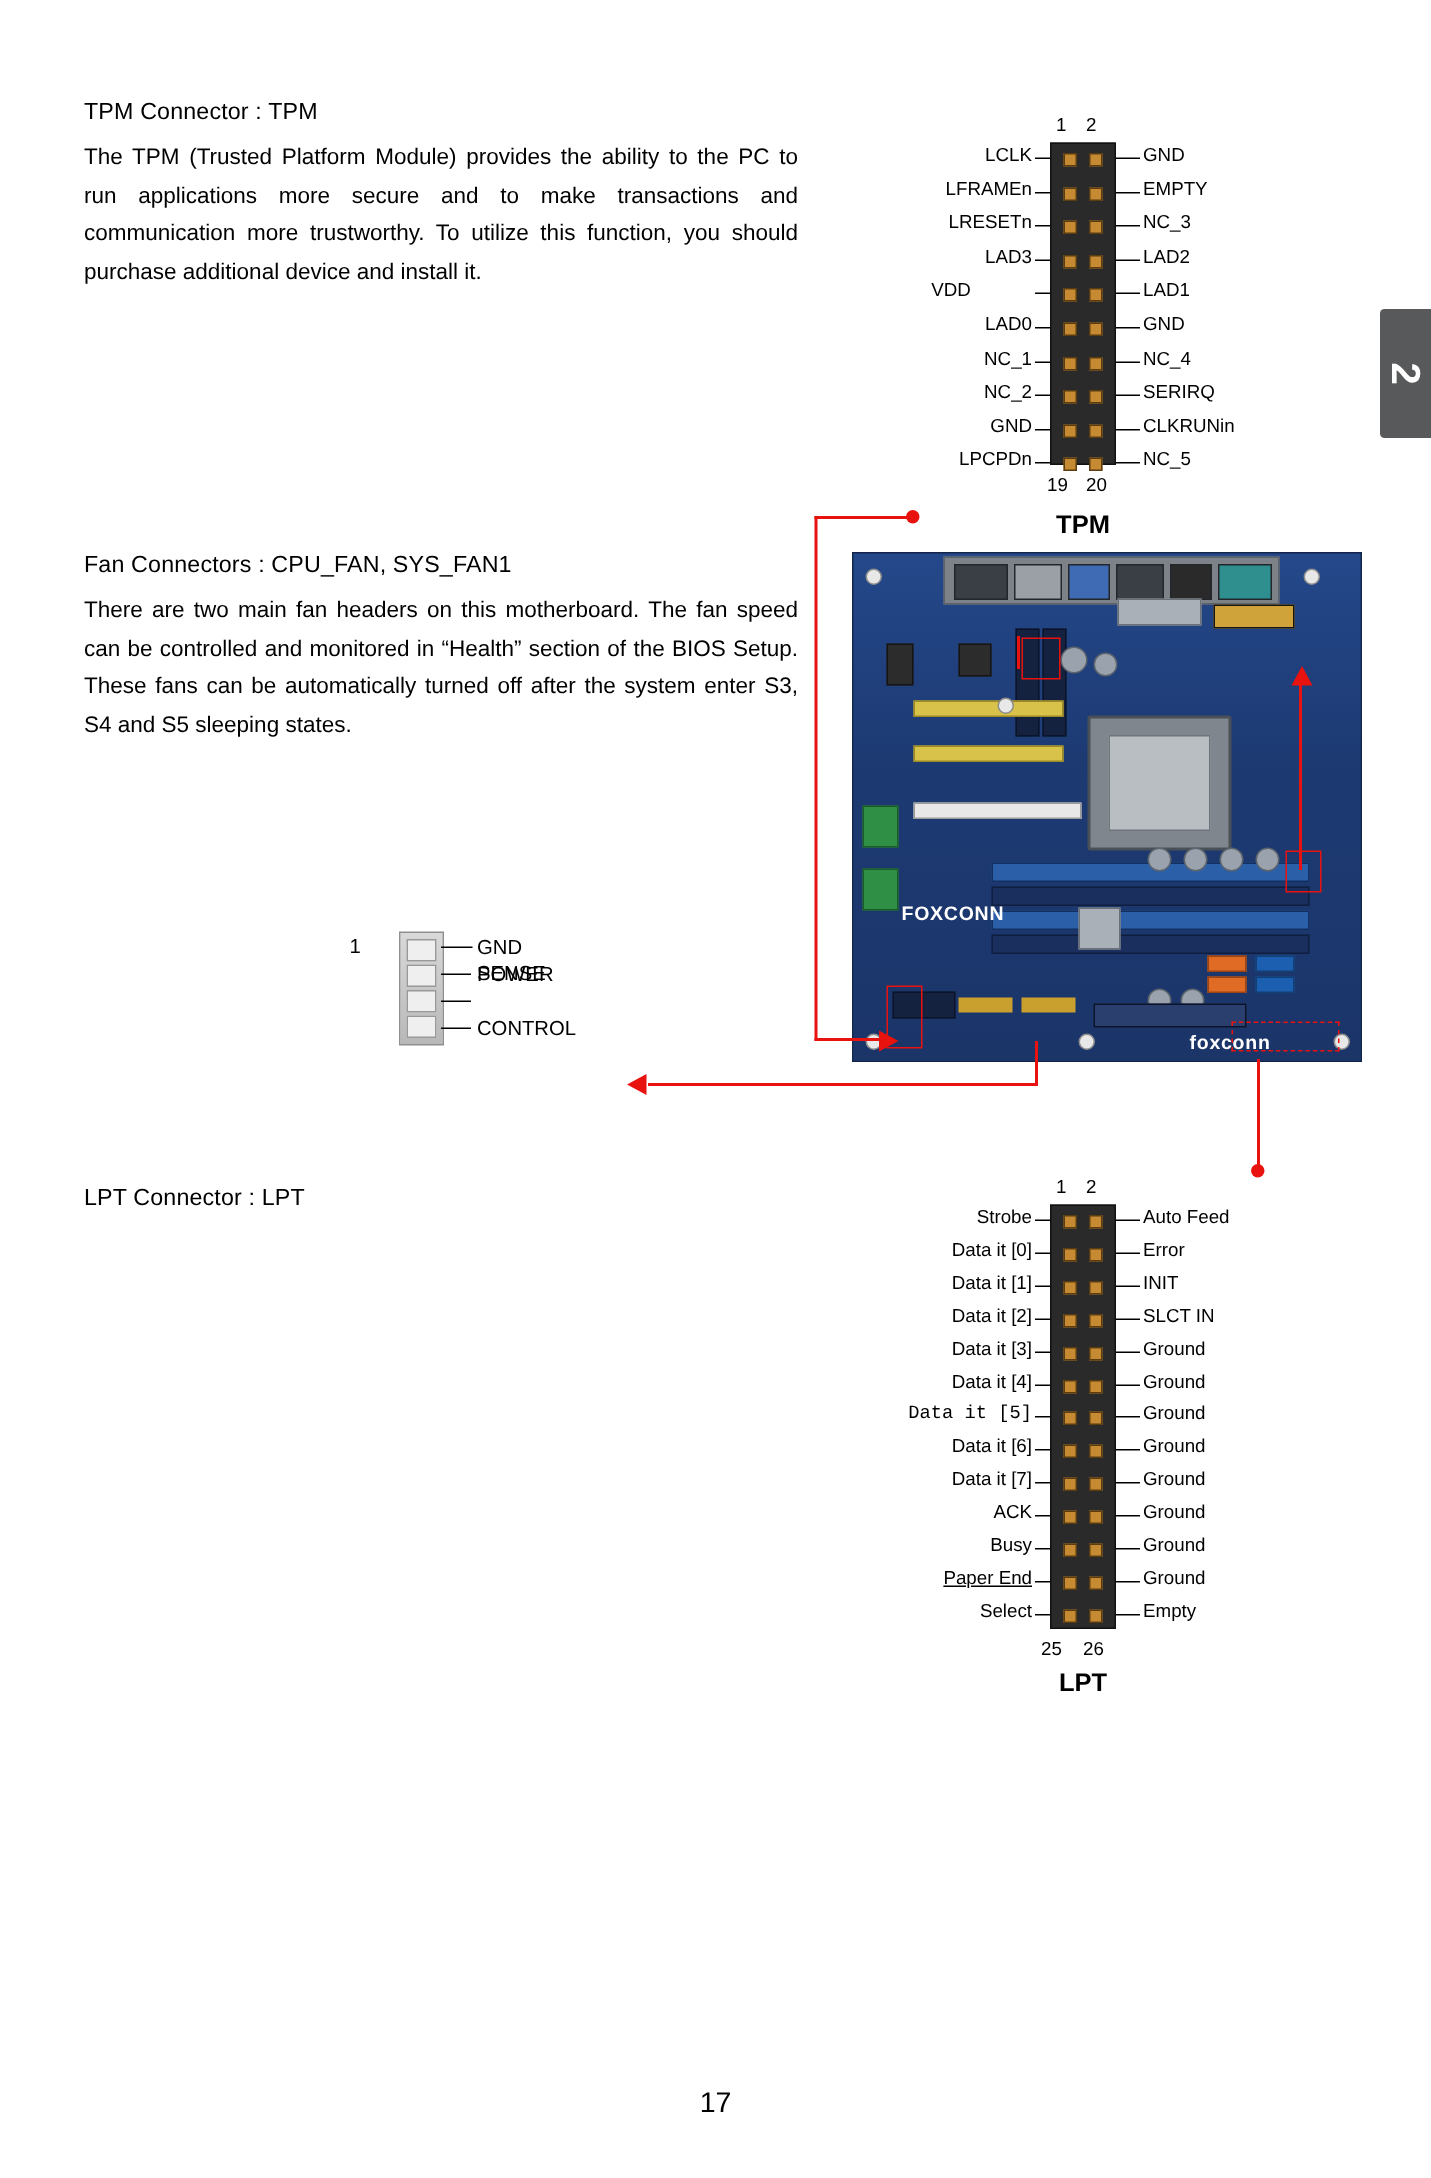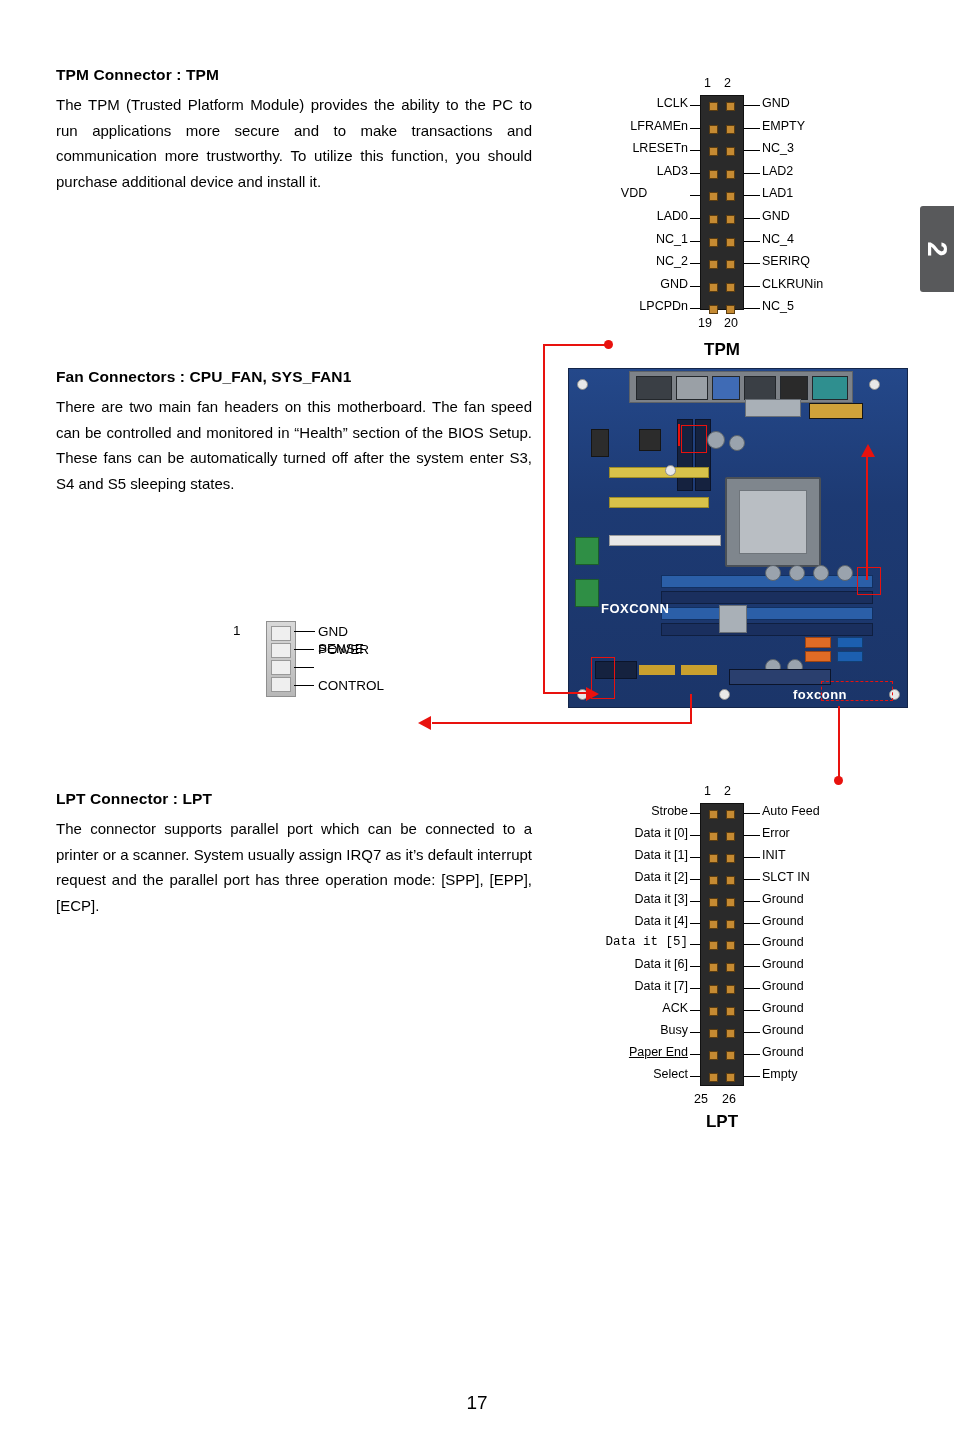--- a/index.html
+++ b/index.html
@@ -5,21 +5,21 @@
   html,body{margin:0;padding:0;}
   body{
     width:954px;height:1452px;background:#ffffff;
     font-family:"Liberation Sans", sans-serif;
     color:#000;position:relative;overflow:hidden;
   }
   .page{position:absolute;inset:0;}
 
   
   .sec-title{
-    position:absolute;font-size:15.5px;font-weight:bold;letter-spacing:0.1px;
+    position:absolute;font-size:15.5px;font-weight:normal;letter-spacing:0.1px;
   }
   .sec-body{
     position:absolute;font-size:15px;line-height:25.5px;text-align:justify;
     text-justify:inter-word;
   }
 
   
   .chapter-tab{
     position:absolute;right:0;top:206px;width:34px;height:86px;
     background:#58595b;color:#fff;border-radius:3px 0 0 3px;
@@ -108,21 +108,20 @@
     <span>2</span>
   </div>
 
   <div class="sec-title" style="left:56px;top:66px;">TPM Connector : TPM</div>
   <div class="sec-body" style="left:56px;top:92px;width:476px;">The TPM (Trusted Platform Module) provides the ability to the PC to run applications more secure and to make transactions and communication more trustworthy. To utilize this function, you should purchase additional device and install it.</div>
 
   <div class="sec-title" style="left:56px;top:368px;">Fan Connectors : CPU_FAN, SYS_FAN1</div>
   <div class="sec-body" style="left:56px;top:394px;width:476px;">There are two main fan headers on this motherboard. The fan speed can be controlled and monitored in “Health” section of the BIOS Setup. These fans can be automatically turned off after the system enter S3, S4 and S5 sleeping states.</div>
 
   <div class="sec-title" style="left:56px;top:790px;">LPT Connector : LPT</div>
-  <div class="sec-body" style="left:56px;top:816px;width:476px;">The connector supports parallel port which can be connected to a printer or a scanner. System usually assign IRQ7 as it’s default interrupt request and the parallel port has three operation mode: [SPP], [EPP], [ECP].</div>
 
   <div class="hdr" id="tpm-hdr" style="left:700px;top:95px;width:44px;height:215px;">
     <div class="body" style="width:44px;height:215px;">
         <div class="pin l" style="top: 6px;"></div>
         <div class="pin r" style="top: 6px;"></div>
         <div class="pin l" style="top: 28.6px;"></div>
         <div class="pin r" style="top: 28.6px;"></div>
         <div class="pin l" style="top: 51.2px;"></div>
         <div class="pin r" style="top: 51.2px;"></div>
         <div class="pin l" style="top: 73.8px;"></div>

